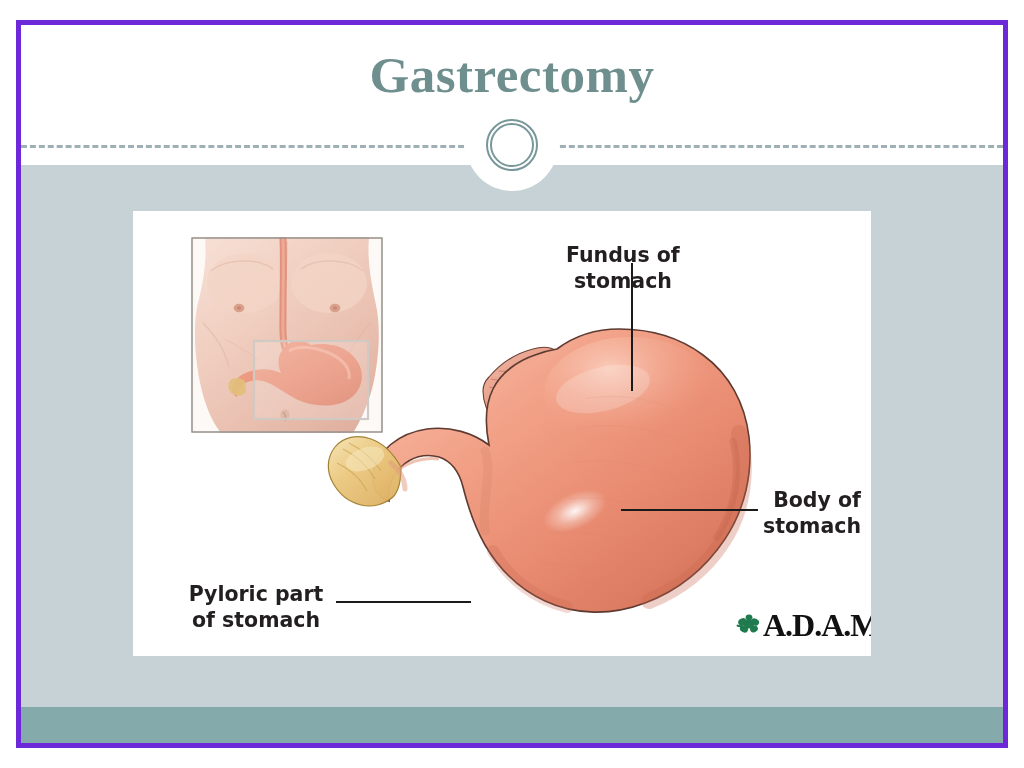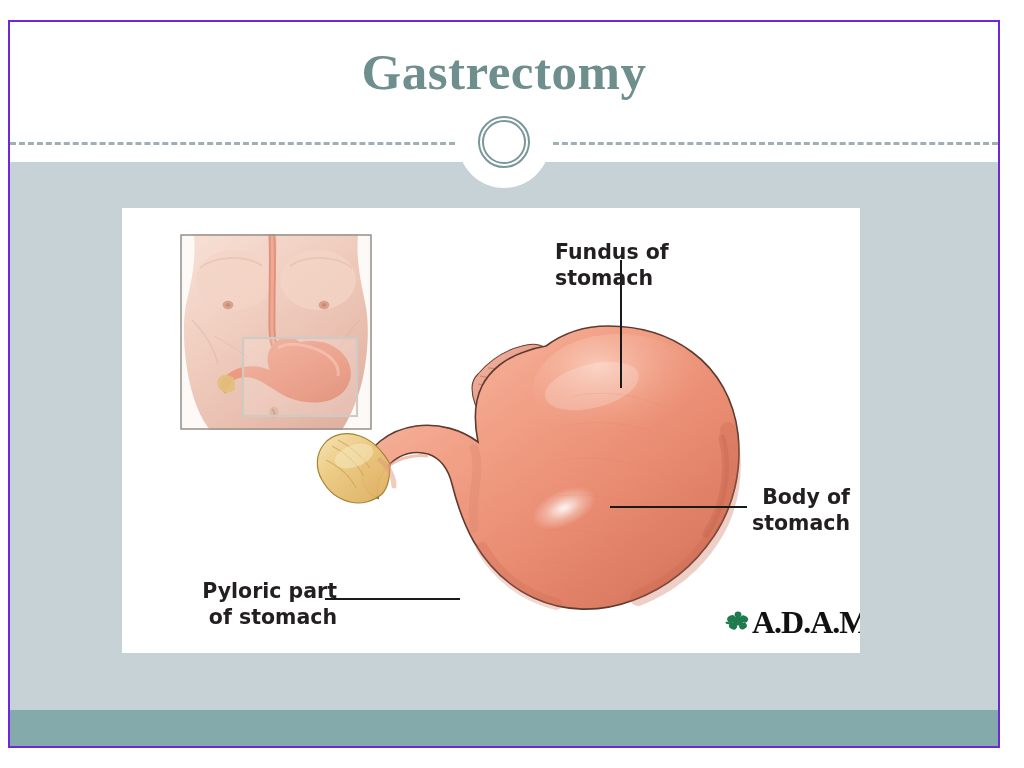--- a/index.html
+++ b/index.html
@@ -11,26 +11,26 @@
   body {
     width: 1024px;
     height: 768px;
     overflow: hidden;
     font-family: "Liberation Sans", sans-serif;
   }
 
   
   .slide {
     position: absolute;
-    left: 8px;
+    left: 16px;
     top: 20px;
     width: 992px;
     height: 728px;
     background: #ffffff;
-    border: 2px solid #6d28d9;
+    border: 5px solid #6d28d9;
     box-sizing: border-box;
     overflow: hidden;
   }
 
   
   .header {
     position: absolute;
     left: 0;
     top: 0;
     width: 100%;
@@ -135,23 +135,23 @@
   
   .anno-label {
     position: absolute;
     font-family: "DejaVu Sans", "Liberation Sans", sans-serif;
     font-size: 20.5px;
     font-weight: 600;
     color: #231f20;
     line-height: 1.28;
     white-space: pre-line;
   }
-  .label-fundus  { left: 433px; top: 31px;  text-align: left; }
+  .label-fundus  { left: 433px; top: 31px;  text-align: center; }
   .label-body    { left: 630px; top: 276px; text-align: right; }
-  .label-pyloric { left: 31px;  top: 370px; text-align: right; width: 184px; }
+  .label-pyloric { left: 31px;  top: 370px; text-align: center; width: 184px; }
 
   
   .adam-logo {
     position: absolute;
     left: 603px;
     top: 398px;
     display: flex;
     align-items: center;
     gap: 1px;
   }

